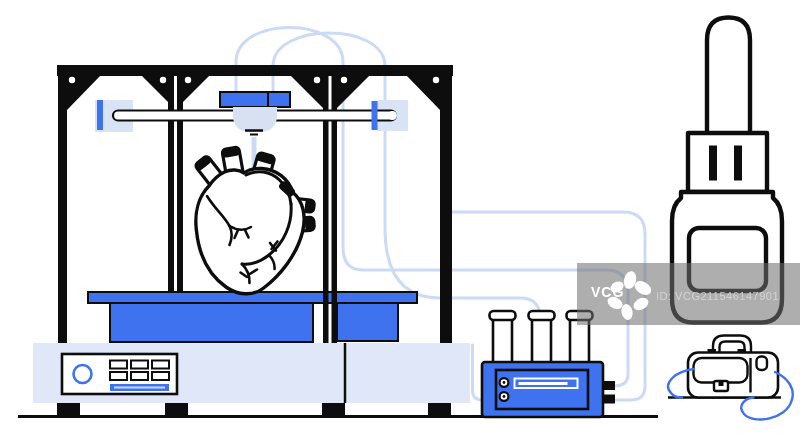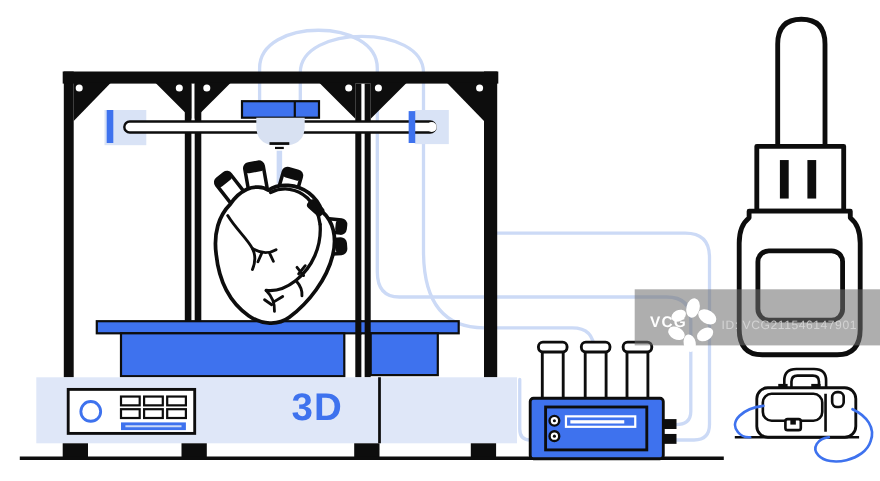--- a/index.html
+++ b/index.html
@@ -16,21 +16,21 @@
   .s-tube{stroke:var(--tube-blue,#ccdaf6);}
   .f-ink{fill:var(--ink,#0d0d0d);}
   .s-ink{stroke:var(--ink,#0d0d0d);}
   .f-white{fill:#ffffff;}
   .nofill{fill:none;}
 
   .label-3d{position:absolute;left:265px;top:351px;width:60px;
             font-size:35px;font-weight:bold;letter-spacing:1px;
             color:var(--accent-blue,#3e72ee);}
 
-  .watermark{position:absolute;left:577px;top:263px;width:223px;height:51px;
+  .watermark{position:absolute;left:577px;top:263px;width:223px;height:62px;
              background:var(--watermark-gray,rgba(110,110,110,0.56));}
   .wm-brand{position:absolute;left:14px;top:21px;color:#ffffff;font-weight:bold;
             font-size:14px;letter-spacing:1px;}
   .wm-id{position:absolute;left:79px;top:27px;color:var(--watermark-text,#d9d9d9);
          font-size:11px;letter-spacing:0.5px;opacity:0.85;white-space:nowrap;}
   .wm-logo{position:absolute;left:0;top:0;}
 </style>
 </head>
 <body>
 
@@ -217,21 +217,20 @@
       <rect class="f-ink" x="718.5" y="381.5" width="5" height="4.5"></rect>
       <line class="s-ink" stroke-width="2.4" x1="750.5" y1="358" x2="750.5" y2="392.5"></line>
       <rect class="f-white s-ink" stroke-width="2.4" x="756.5" y="356.5" width="10.5" height="13.5" rx="4.5"></rect>
       <g class="s-accent nofill" stroke-width="2.4" stroke-linecap="round">
         <path d="M694,369 C676,371 662,383 671,393 Q675,398 682,397.5"></path>
         <path d="M775,372 C788,378 796,389 791.5,401 C786,419 754,425 744,414 C737.5,407 743.5,398.5 753.5,397.5"></path>
       </g>
     </g>
   </svg>
 
-  <div class="label-3d">3D</div>
 
   <div class="watermark">
     <svg class="wm-logo" width="223" height="59" viewBox="0 0 223 59">
       <g fill="#ffffff">
         <ellipse cx="53" cy="17" rx="6" ry="9" transform="rotate(14 53 17)"></ellipse>
         <ellipse cx="66" cy="25" rx="9" ry="6" transform="rotate(32 66 25)"></ellipse>
         <ellipse cx="64" cy="41" rx="8" ry="5.5" transform="rotate(-30 64 41)"></ellipse>
         <ellipse cx="50" cy="49" rx="5.5" ry="8" transform="rotate(-12 50 49)"></ellipse>
         <ellipse cx="38" cy="40" rx="8" ry="5.5" transform="rotate(28 38 40)"></ellipse>
         <ellipse cx="40" cy="24" rx="7" ry="5" transform="rotate(-28 40 24)"></ellipse>

